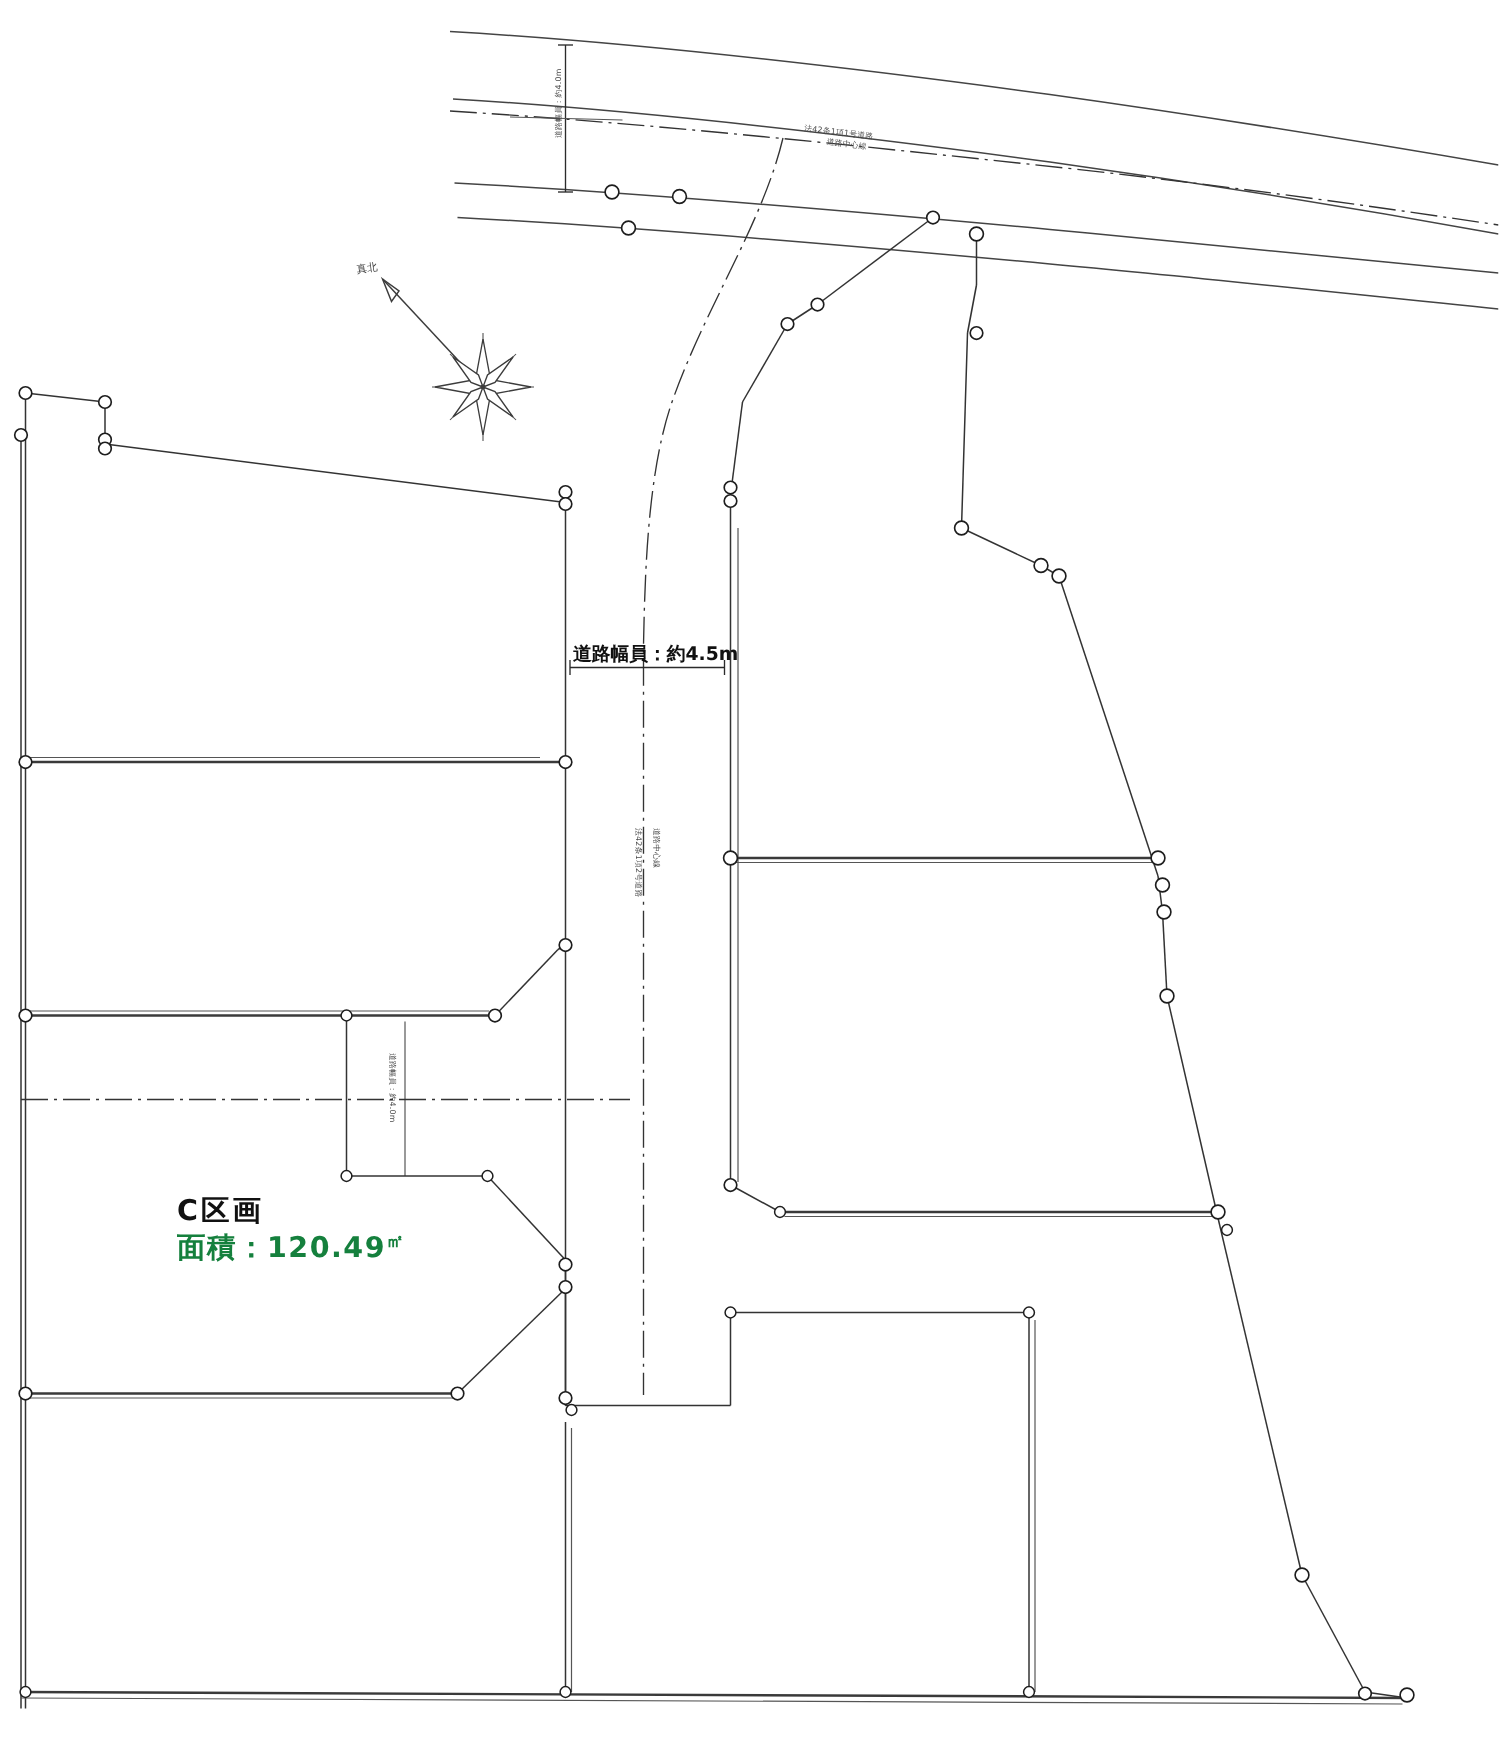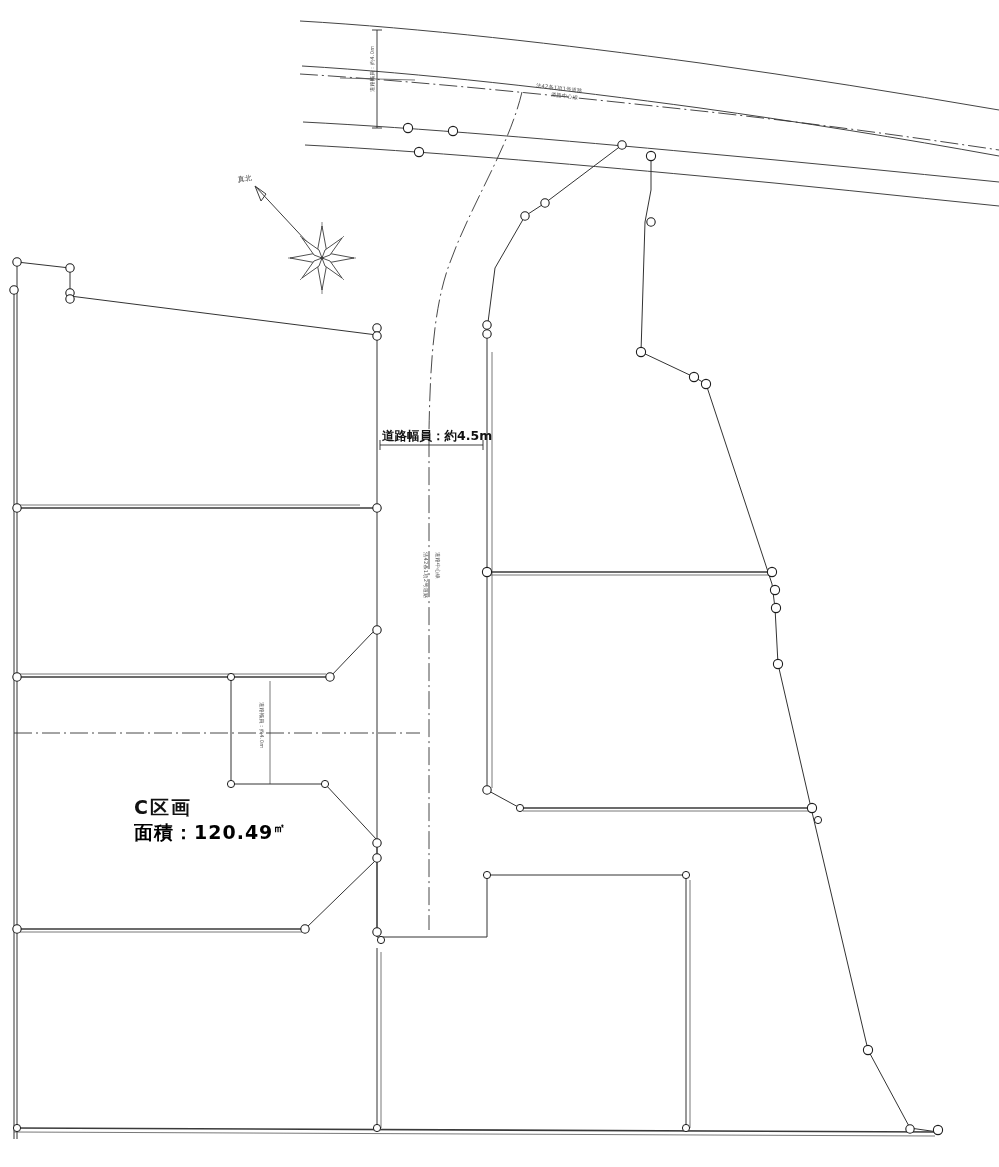--- a/index.html
+++ b/index.html
@@ -24,23 +24,23 @@
   .pt-sm{fill:#ffffff;stroke:#1d1d1d;stroke-width:1;}
   .star-fill{fill:#ffffff;stroke:#3c3c3c;stroke-width:0.9;}
   .star-ray{fill:none;stroke:#4a4a4a;stroke-width:0.7;}
   .arrow{fill:none;stroke:#3c3c3c;stroke-width:1;}
 
   .txt{font-family:"DejaVu Sans","Liberation Sans",sans-serif;fill:#111111;}
   .label-dim{font-size:12.5px;font-weight:bold;}
   .label-tiny{font-size:5.2px;fill:#4a4a4a;letter-spacing:0.2px;}
   .label-north{font-size:7px;fill:#3d3d3d;}
 
-  .cap-block{position:absolute;left:134px;top:795px;line-height:1.32;}
+  .cap-block{position:absolute;left:118px;top:795px;line-height:1.32;}
   .cap-block .l1{font-size:19px;font-weight:bold;color:#111;letter-spacing:2px;}
-  .cap-block .l2{font-size:19px;font-weight:bold;color:#000000;letter-spacing:1px;}
+  .cap-block .l2{font-size:19px;font-weight:bold;color:#15803d;letter-spacing:1px;}
   .cap-block .sup{font-size:12px;vertical-align:super;}
 </style>
 </head>
 <body>
 
 <div id="plan-root">
 
   <svg id="plan" viewBox="0 0 999 1167" xmlns="http://www.w3.org/2000/svg">
 
     <g>

